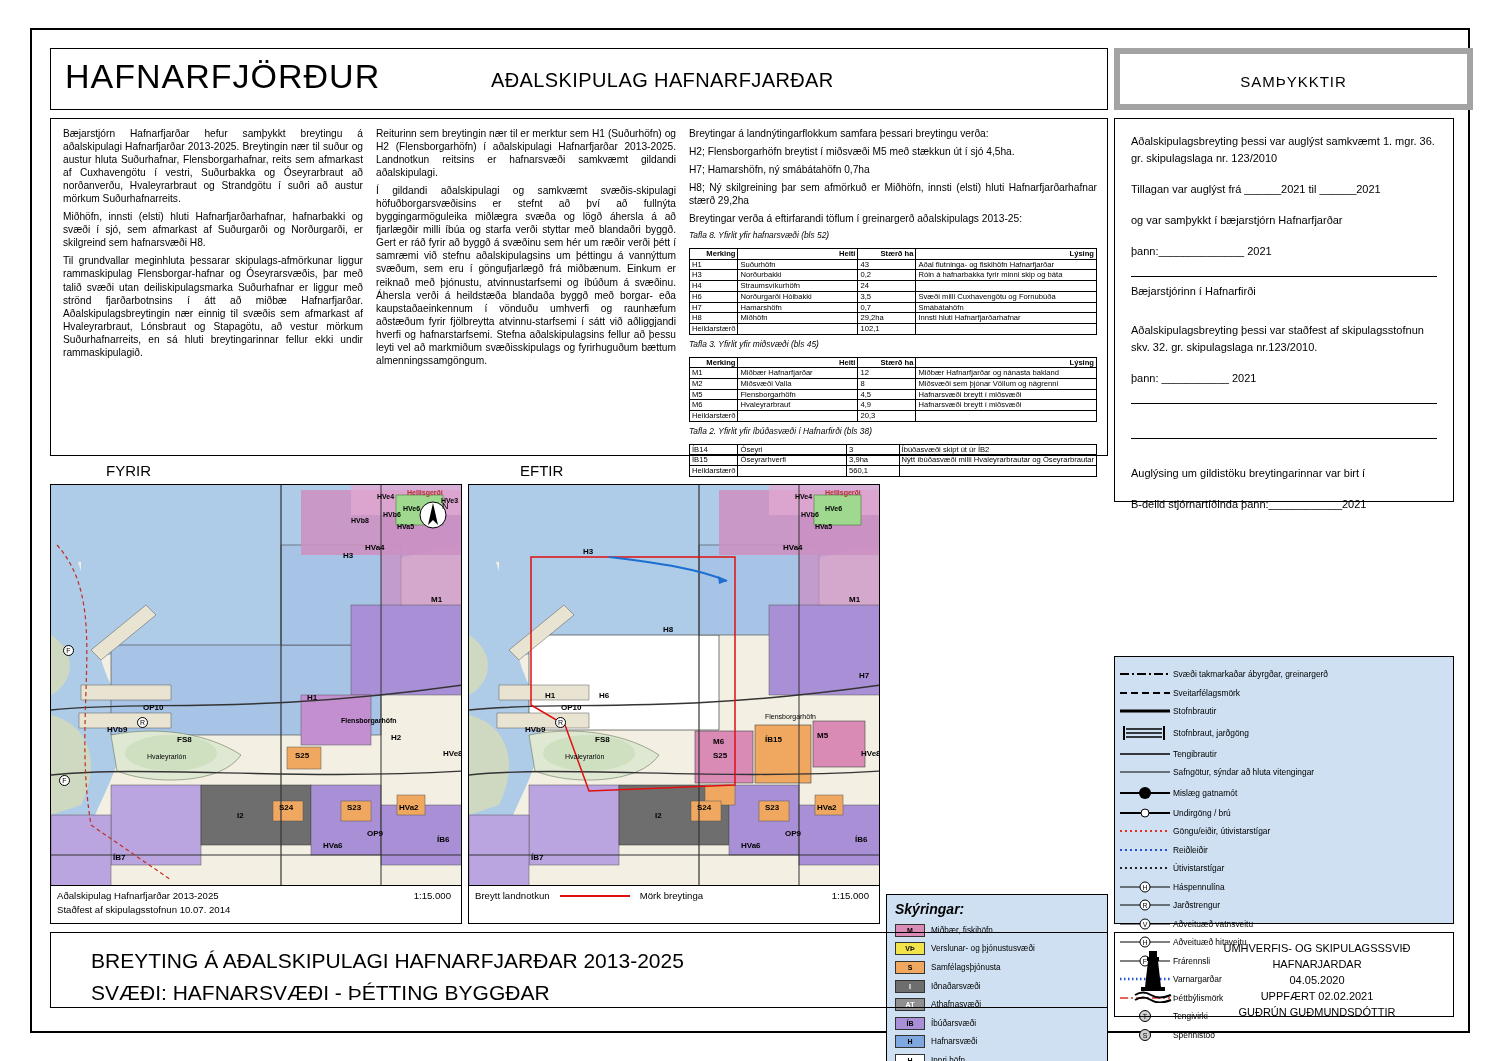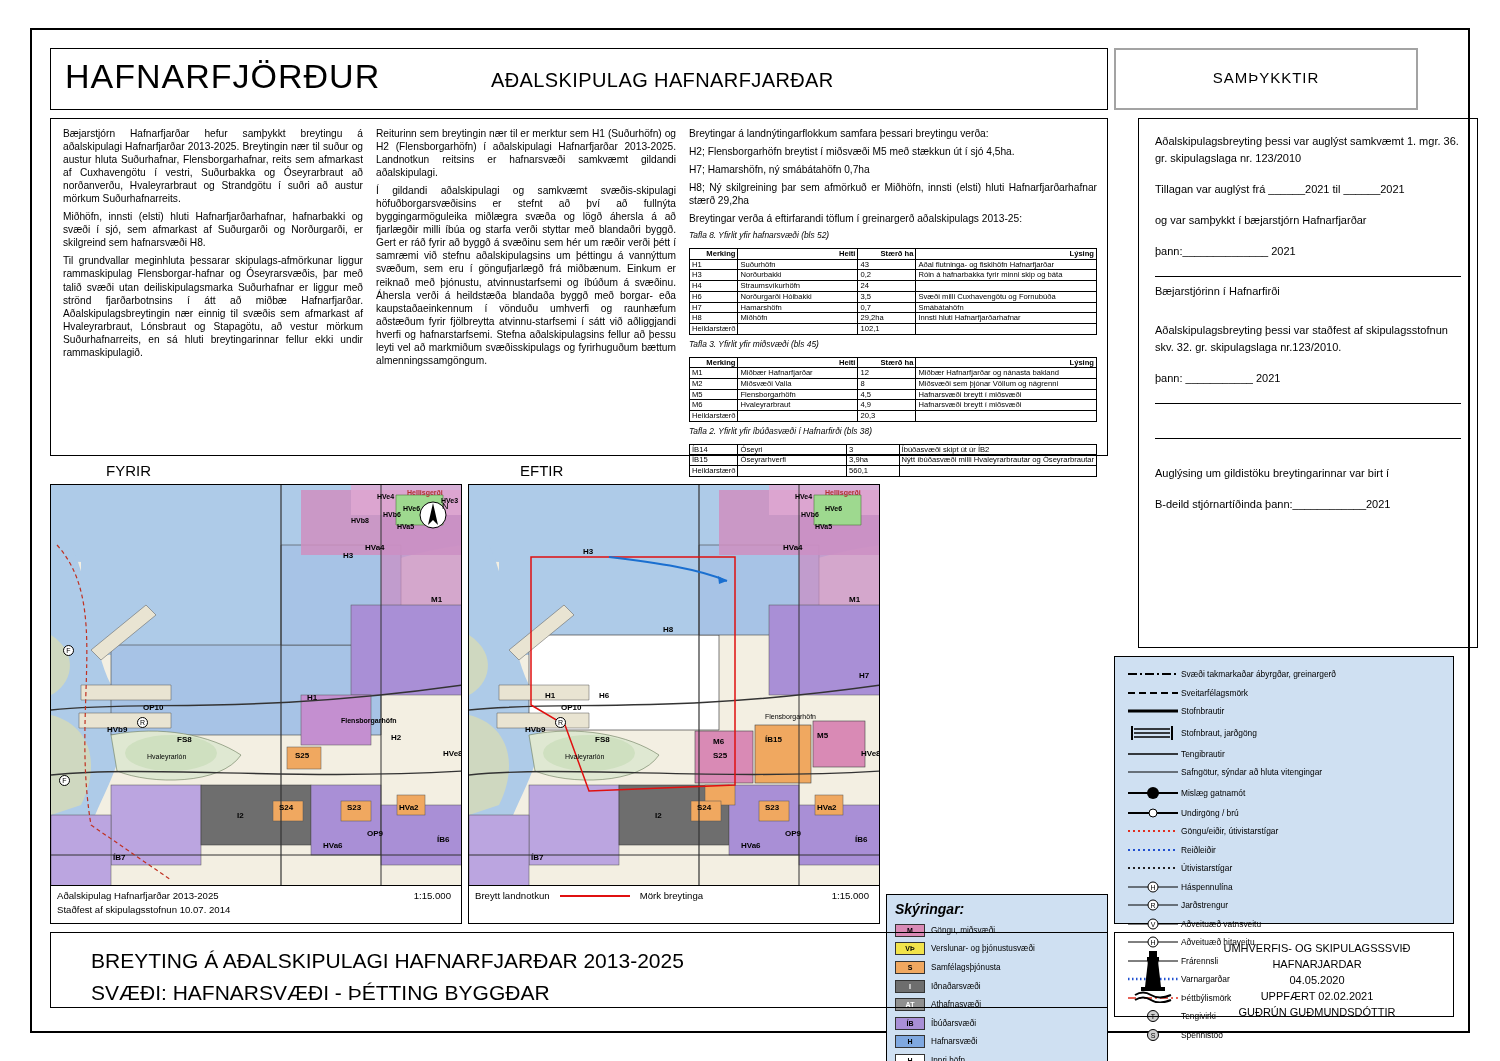--- a/index.html
+++ b/index.html
@@ -21,22 +21,22 @@
   }
   .hdr-title {
     position:absolute; left:14px; top:8px;
     font-size:34px; letter-spacing:1px;
   }
   .hdr-sub {
     position:absolute; left:440px; top:20px;
     font-size:20px; letter-spacing:.4px;
   }
   .appr-box {
-    position:absolute; left:1082px; top:18px; width:304px; height:62px;
-    border:2px solid #a3a3a3;
+    position:absolute; left:1082px; top:18px; width:359px; height:62px;
+    border:6px solid #a3a3a3;
   }
   .appr-title {
     position:absolute; left:0; right:0; top:19px; text-align:center;
     font-size:15px; letter-spacing:1px;
   }
   
   .textblock {
     position:absolute; left:18px; top:88px; width:1058px; height:338px;
     border:1px solid #000;
   }
@@ -58,31 +58,31 @@
     border:1px solid #000; padding:0 2px; height:10px; text-align:left;
     font-weight:normal; white-space:nowrap; overflow:hidden;
   }
   table.t th { font-weight:bold;text-align:right; }
   .w-merk { width:48px; }
   .w-heiti { width:120px; }
   .w-staerd { width:58px; }
   .bold { font-weight:bold; }
   
   .appr-body {
-    position:absolute; left:1082px; top:88px; width:340px; height:530px;
+    position:absolute; left:1082px; top:88px; width:340px; height:384px;
     border:1px solid #000; padding:14px 16px;
-    font-size:11px; line-height:1.55;margin-left:24px;
+    font-size:11px; line-height:1.55;
   }
   .appr-body p { margin:0 0 14px 0; }
   .rule { border-bottom:1px solid #000; height:1px; margin:16px 0 6px 0; }
   
   .symbols {
     position:absolute; left:1082px; top:626px; width:340px; height:268px;
     border:1px solid #000; background:#cfe0f2;
-    padding:8px 10px;
+    padding:8px 2px;
   }
   .sym-row { display:flex; align-items:center; height:18.5px; font-size:8.4px; }
   .sym-key { width:56px; flex:0 0 56px; display:flex; align-items:center; justify-content:center; }
   .sym-lbl { flex:1 1 auto; }
   
   .mapwrap { position:absolute; left:18px; top:432px; width:1058px; height:462px; }
   .panel { position:absolute; top:22px; width:412px; height:440px; border:1px solid #000; overflow:hidden; }
   .panel.left { left:0; }
   .panel.right { left:418px; }
   .panel-label { position:absolute; top:0; font-size:15px; }
@@ -669,21 +669,21 @@
         </div>
         <div class="scale">1:15.000</div>
       </div>
     </div>
 
     <div class="skyr">
       <div class="skyr-title">Skýringar:</div>
 
       <div class="lg-row">
           <span class="lg-key" style="background:#d98ab5">M</span>
-          <span class="lg-lbl">Göngu, miðsvæði</span>
+          <span class="lg-lbl">Miðbær, fiskihöfn</span>
         </div>
       <div class="lg-row">
           <span class="lg-key" style="background:#f2e34a">VÞ</span>
           <span class="lg-lbl">Verslunar- og þjónustusvæði</span>
         </div>
       <div class="lg-row">
           <span class="lg-key" style="background:#f0a860">S</span>
           <span class="lg-lbl">Samfélagsþjónusta</span>
         </div>
       <div class="lg-row">

